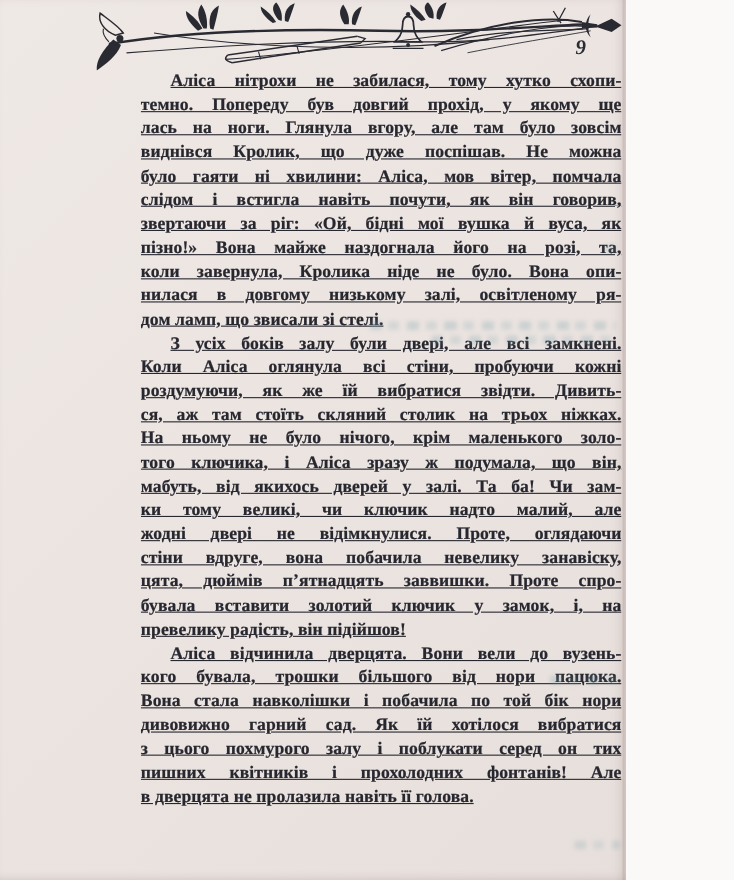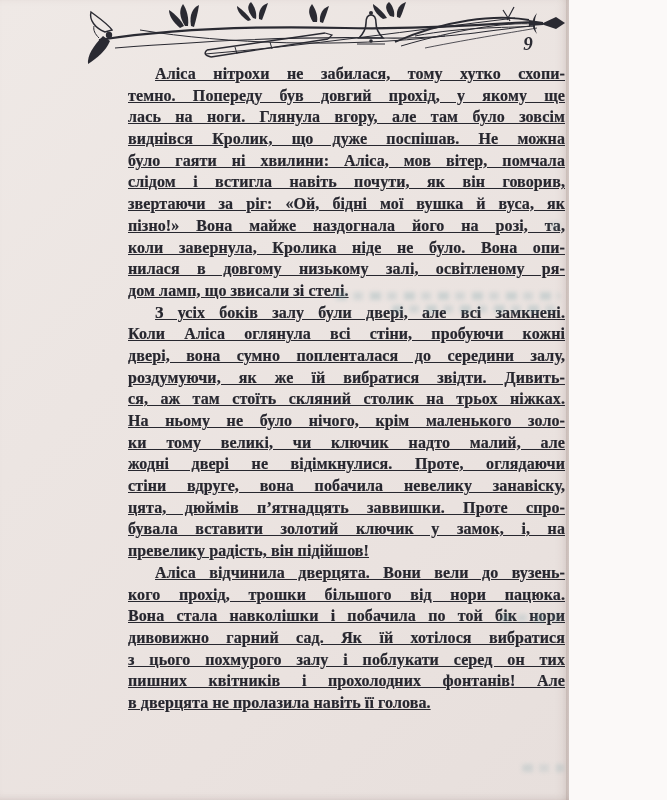--- a/index.html
+++ b/index.html
@@ -139,34 +139,35 @@
         <div class="line">слідом і встигла навіть почути, як він говорив,</div>
         <div class="line">звертаючи за ріг: «Ой, бідні мої вушка й вуса, як</div>
         <div class="line">пізно!» Вона майже наздогнала його на розі, та,</div>
         <div class="line">коли завернула, Кролика ніде не було. Вона опи-</div>
         <div class="line">нилася в довгому низькому залі, освітленому ря-</div>
         <div class="line last">дом ламп, що звисали зі стелі.</div>
       </div>
       <div class="paragraph">
         <div class="line first">З усіх боків залу були двері, але всі замкнені.</div>
         <div class="line">Коли Аліса оглянула всі стіни, пробуючи кожні</div>
-        <div class="line">двері, вона сумно попленталася до середини залу,</div>
         <div class="line">роздумуючи, як же їй вибратися звідти. Дивить-</div>
         <div class="line">ся, аж там стоїть скляний столик на трьох ніжках.</div>
         <div class="line">На ньому не було нічого, крім маленького золо-</div>
+        <div class="line">того ключика, і Аліса зразу ж подумала, що він,</div>
+        <div class="line">мабуть, від якихось дверей у залі. Та ба! Чи зам-</div>
         <div class="line">ки тому великі, чи ключик надто малий, але</div>
         <div class="line">жодні двері не відімкнулися. Проте, оглядаючи</div>
         <div class="line">стіни вдруге, вона побачила невелику занавіску,</div>
         <div class="line">цята, дюймів п’ятнадцять заввишки. Проте спро-</div>
         <div class="line">бувала вставити золотий ключик у замок, і, на</div>
         <div class="line last">превелику радість, він підійшов!</div>
       </div>
       <div class="paragraph">
         <div class="line first">Аліса відчинила дверцята. Вони вели до вузень-</div>
-        <div class="line">кого прохід, трошки більшого від нори пацюка.</div>
+        <div class="line">кого бувала, трошки більшого від нори пацюка.</div>
         <div class="line">Вона стала навколішки і побачила по той бік нори</div>
         <div class="line">дивовижно гарний сад. Як їй хотілося вибратися</div>
         <div class="line">з цього похмурого залу і поблукати серед он тих</div>
         <div class="line">пишних квітників і прохолодних фонтанів! Але</div>
         <div class="line last">в дверцята не пролазила навіть її голова.</div>
       </div>
     </div>
 
   <div class="bleed b1"></div>
   <div class="bleed b2"></div>

